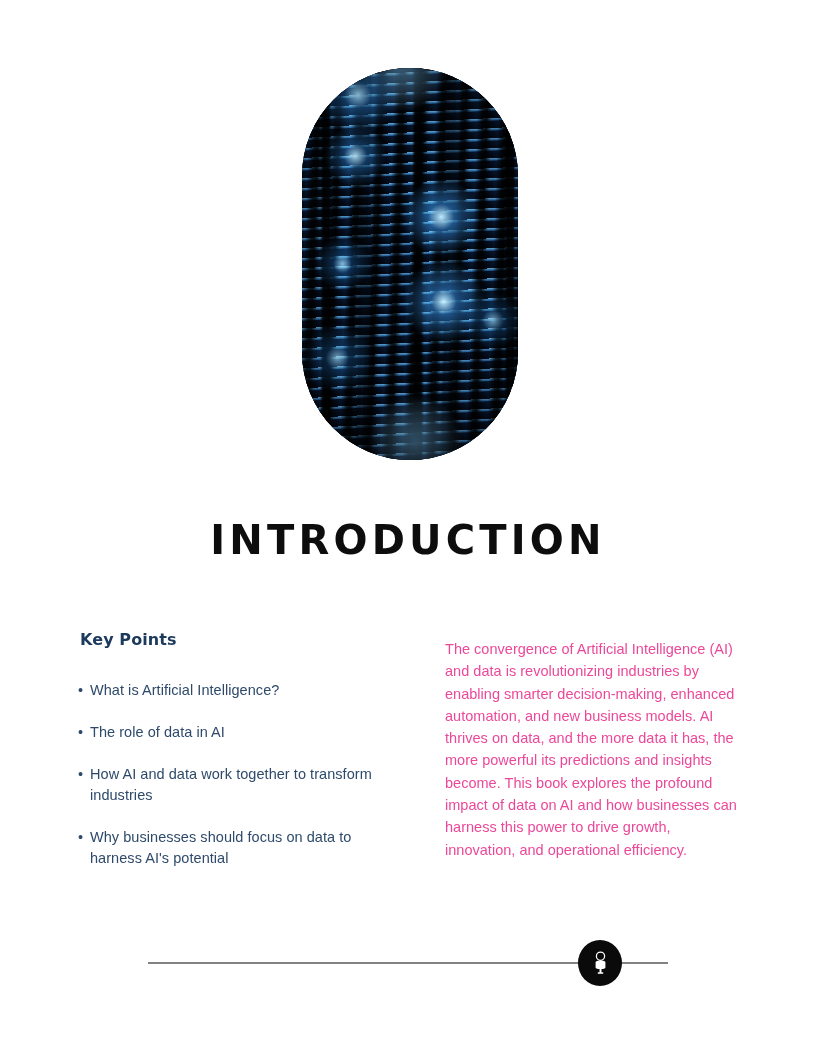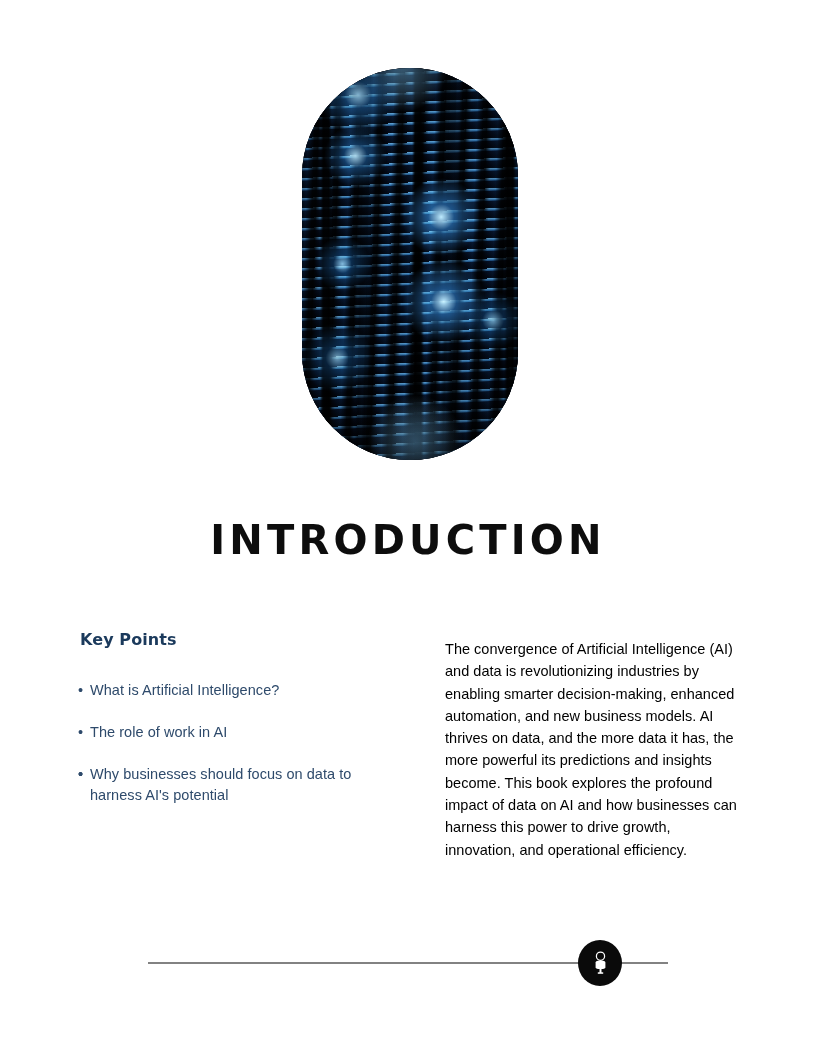--- a/index.html
+++ b/index.html
@@ -171,21 +171,21 @@
     position: absolute;
     left: 0;
     top: 0;
     color: #2e4a6b;
   }
 
   .body-paragraph {
     margin: 0;
     font-size: 14.5px;
     line-height: 22.3px;
-    color: #000000;
+    color: #ec4899;
     letter-spacing: 0.02px;
     text-align: left;
   }
 
   
   .footer {
     position: absolute;
     left: 0;
     top: 940px;
     width: 816px;
@@ -237,24 +237,25 @@
 
     <div class="col-left">
       <div class="key-points-title">Key Points</div>
       <ul class="bullet-list">
         <li class="bullet-item">
           <span class="bullet-dot">•</span>
           <span>What is Artificial Intelligence?</span>
         </li>
         <li class="bullet-item">
           <span class="bullet-dot">•</span>
-          <span>The role of work in AI</span>
-        </li>
-        <li class="bullet-item">
-          <span class="bullet-dot">•</span>
+          <span>The role of data in AI</span>
+        </li>
+        <li class="bullet-item">
+          <span class="bullet-dot">•</span>
+          <span>How AI and data work together to transform industries</span>
         </li>
         <li class="bullet-item">
           <span class="bullet-dot">•</span>
           <span>Why businesses should focus on data to harness AI's potential</span>
         </li>
       </ul>
     </div>
 
     <div class="col-right">
       <p class="body-paragraph">The convergence of Artificial Intelligence (AI) and data is revolutionizing industries by enabling smarter decision-making, enhanced automation, and new business models. AI thrives on data, and the more data it has, the more powerful its predictions and insights become. This book explores the profound impact of data on AI and how businesses can harness this power to drive growth, innovation, and operational efficiency.</p>

